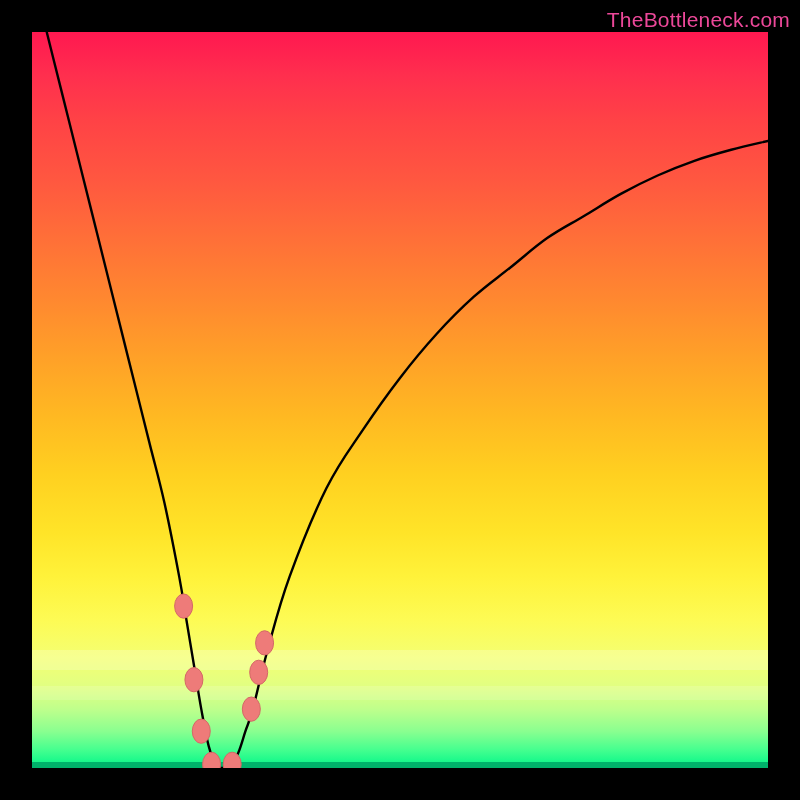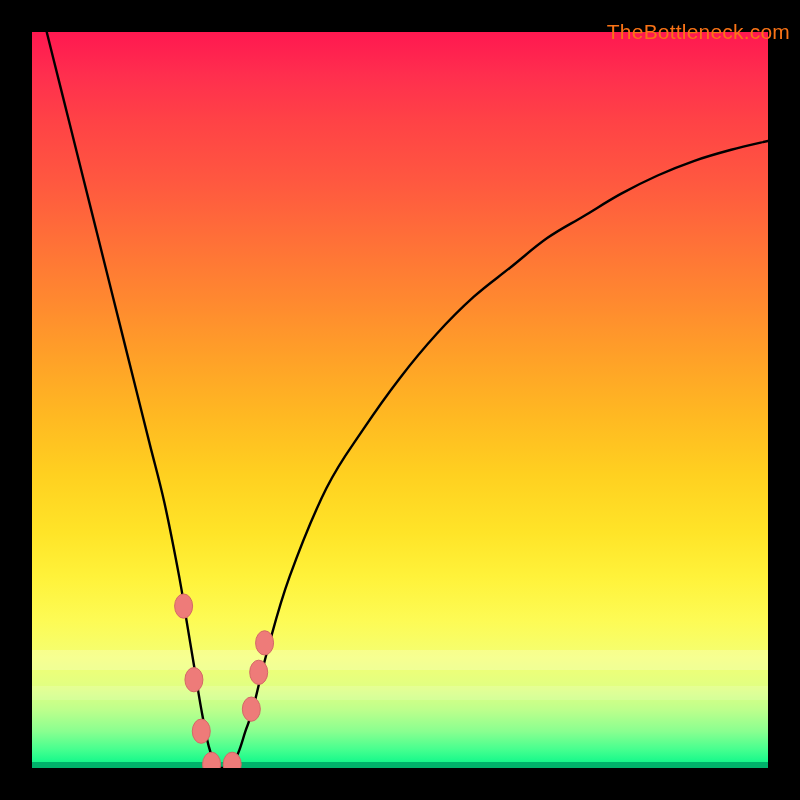--- a/index.html
+++ b/index.html
@@ -62,23 +62,23 @@
     background: #00b36b;
   }
   svg.curve {
     position: absolute;
     inset: 0;
     width: 736px;
     height: 736px;
   }
   .watermark {
     position: absolute;
-    top: 20px;
+    top: 8px;
     right: 10px;
-    color: #f97316;
+    color: #ec4899;
     font-size: 21px;
     font-weight: 500;
     letter-spacing: 0.2px;
     font-family: Arial, Helvetica, sans-serif;
   }
   .pale-band {
     position: absolute;
     left: 0; right: 0;
     background: rgba(255,255,255,0.22);
   }

